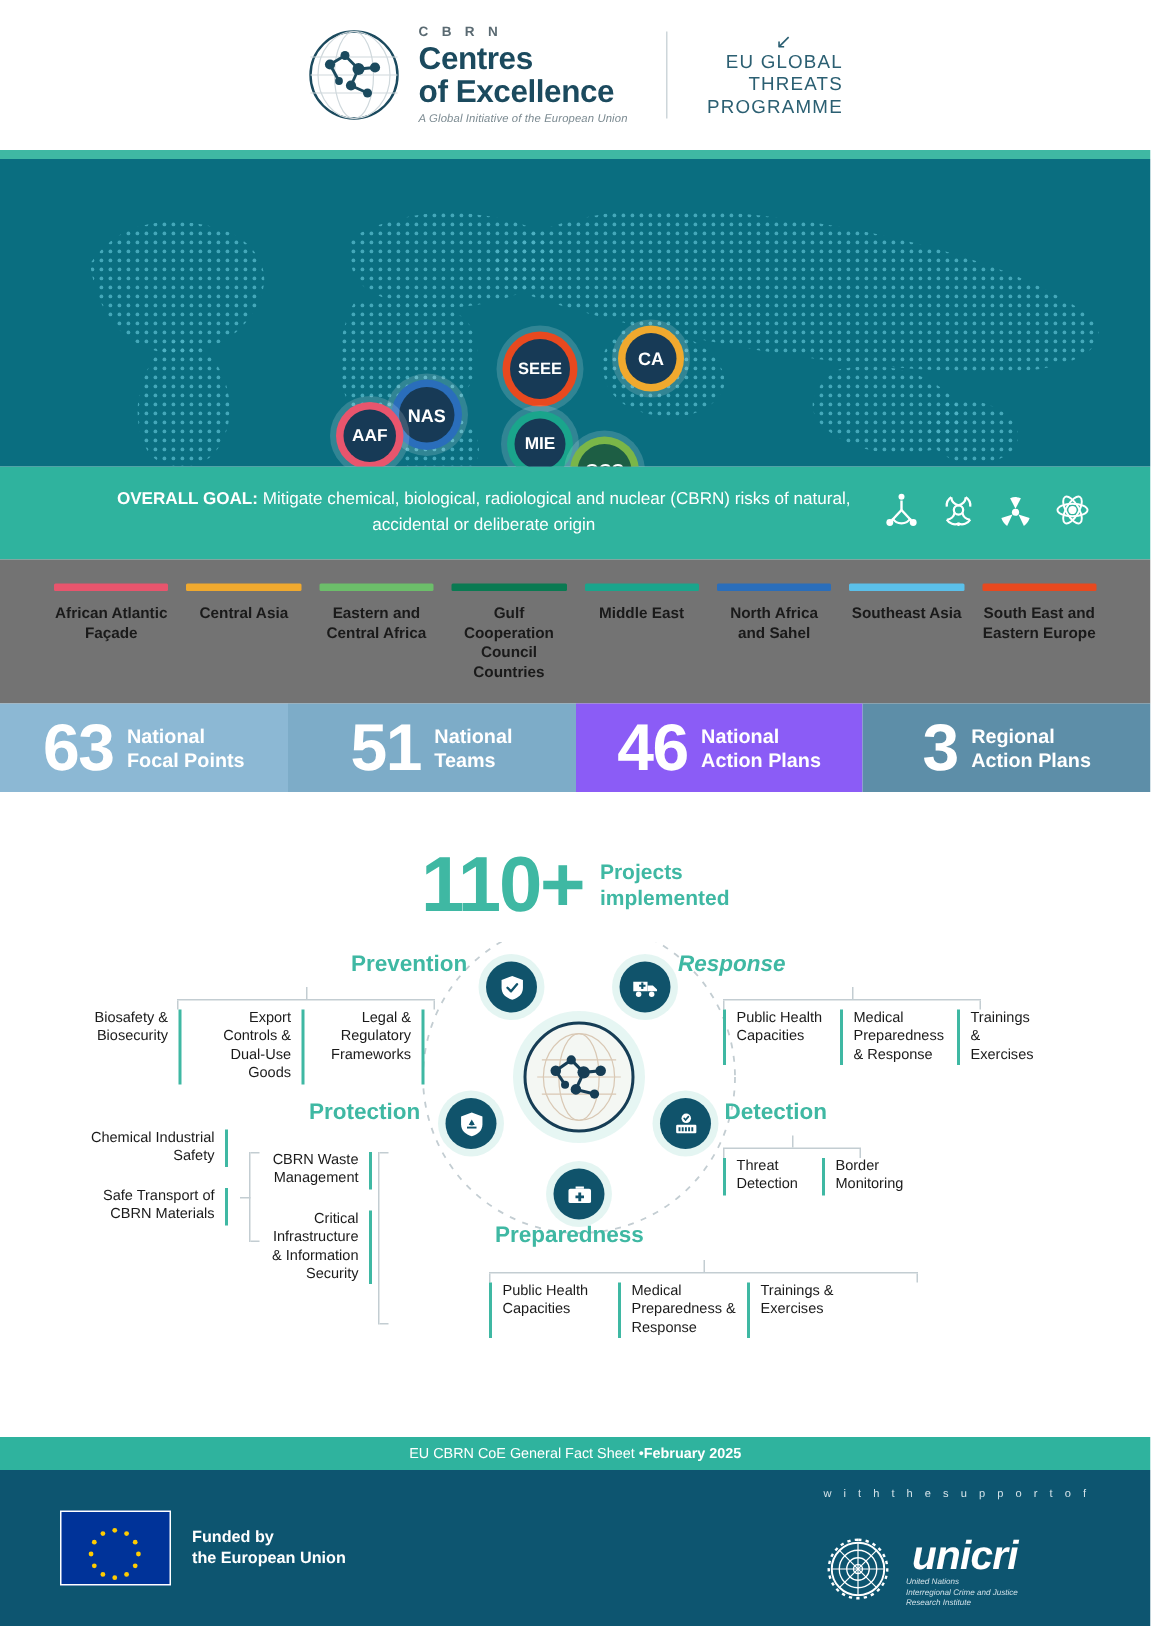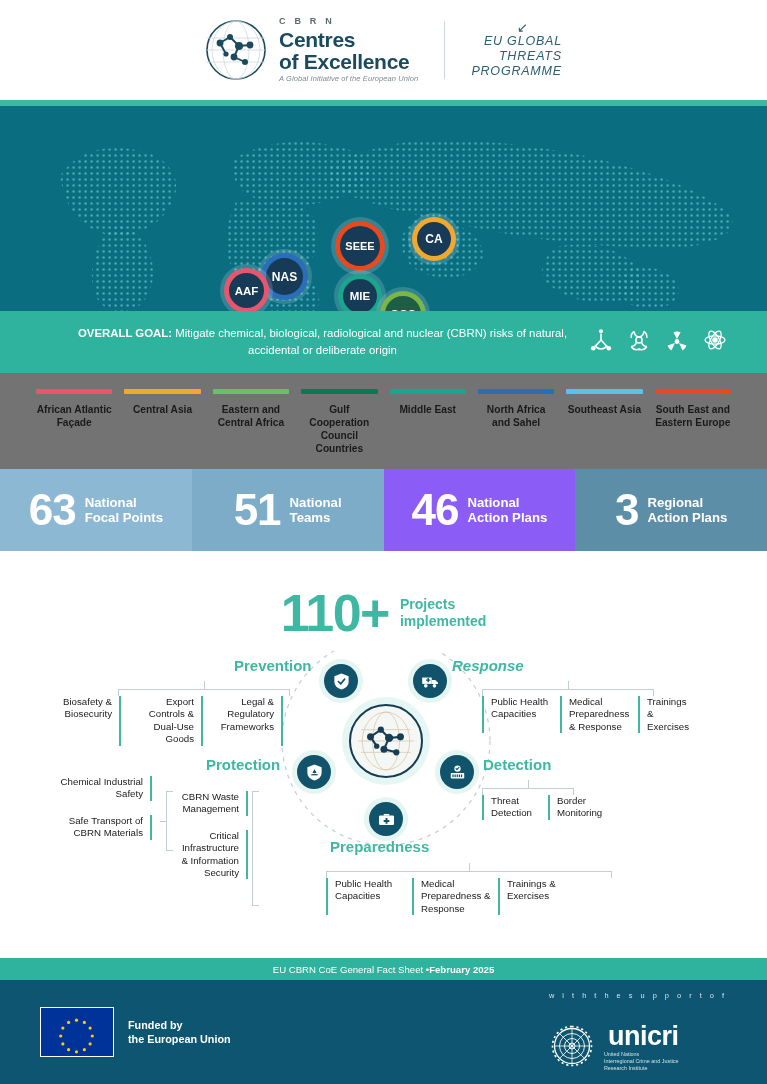--- a/index.html
+++ b/index.html
@@ -30,21 +30,20 @@
   .logo-l1 { font-size: 21px; font-weight: 700; color: #1b4a5e; letter-spacing: -0.3px; }
   .logo-l2 { font-size: 21px; font-weight: 700; color: #1b4a5e; letter-spacing: -0.3px; margin-top: 1px; }
   .logo-tag { font-size: 7.5px; color: #7b8a91; font-style: italic; margin-top: 3px; letter-spacing: 0.1px; }
   .hdr-divider { width: 1px; height: 58px; background: #cdd6da; }
   .hdr-right { text-align: right; position: relative; padding-top: 12px; }
   .hdr-arrow { position: absolute; top: -2px; right: 34px; font-size: 13px; color: #2b5f72; }
   .hdr-right-line {
     font-size: 12.5px; color: #2b5f72; font-weight: 400;
     letter-spacing: 0.8px; line-height: 15px;
     font-family: "Liberation Sans Narrow", "Liberation Sans", sans-serif;
-    font-style: italic;
   }
 
   
   .teal-strip { height: 6px; background: #3fb8a3; }
   .map {
     position: relative;
     height: 205px;
     background: #0a6e80;
     overflow: hidden;
   }
@@ -83,21 +82,21 @@
     gap: 0;
   }
   .region { flex: 1; padding: 0 6px; }
   .region-bar { height: 5px; border-radius: 1px; margin-bottom: 9px; }
   .region-label {
     font-size: 10.2px; font-weight: 700; color: #1a1a1a;
     text-align: center; line-height: 13px;
   }
 
   
-  .stats { display: flex; height: 82px; }
+  .stats { display: flex; height: 59px; }
   .stat {
     flex: 1;
     display: flex; align-items: center; justify-content: center;
     gap: 9px;
   }
   .stat-num {
     font-size: 44px; font-weight: 700; color: #ffffff;
     line-height: 40px; letter-spacing: -1px;
   }
   .stat-label {
@@ -184,21 +183,21 @@
     width: 74px; height: 50px; background: #003399;
     border: 1.5px solid #ffffff;
     position: relative;
   }
   .eu-text { color: #ffffff; font-size: 10.8px; font-weight: 700; line-height: 14px; }
   .unicri-block { margin-left: auto; text-align: right; }
   .unicri-support {
     color: #d6e4ea; font-size: 7.4px; letter-spacing: 3px;
     margin-bottom: 23px;
   }
-  .unicri-row { display: flex; gap: 9px; }
+  .unicri-row { display: flex; align-items: center; gap: 9px; font-style: italic; }
   .unicri-word {
     color: #ffffff; font-size: 27px; font-weight: 700;
     letter-spacing: -0.5px; line-height: 26px;
   }
   .unicri-sub {
     color: #cfe0e8; font-size: 5.4px; line-height: 7px;
     text-align: left; margin-top: 2px;
   }
 </style>
 </head>

